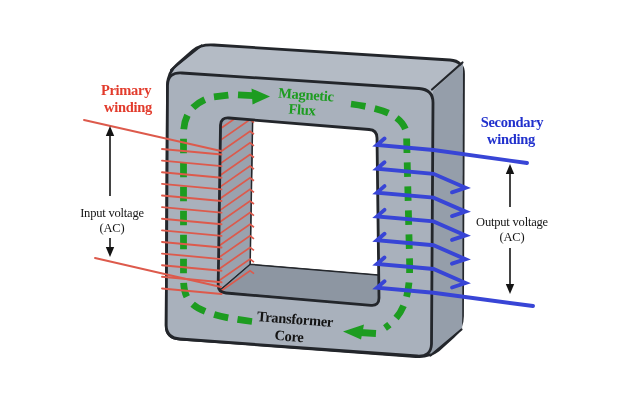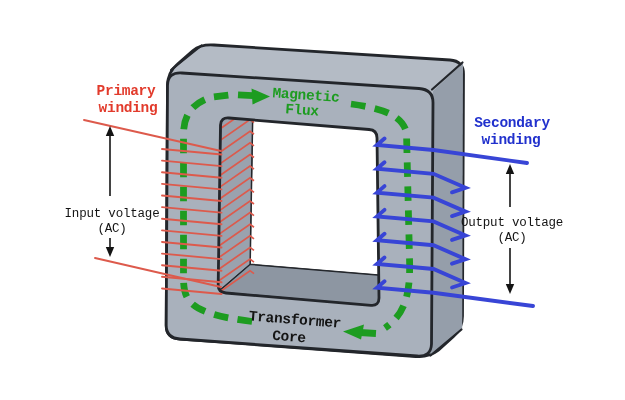--- a/index.html
+++ b/index.html
@@ -1,17 +1,17 @@
 <!DOCTYPE html>
 <html style="--background: #ffffff; --primary: #e23b2c; --primary-coil: #dd5a4c; --secondary: #2131cd; --secondary-coil: #3845d6; --flux: #1d9c20; --core-front: #a9b1bc; --core-top: #b4bbc5; --core-side: #959eaa; --core-inner-left: #9aa2ae; --core-inner-bottom: #8d96a2; --outline: #23262b; --text: #141414;"><head>
 <meta charset="utf-8">
 <style>
   html,body{margin:0;padding:0;background:#fff;}
   .stage{position:relative;width:571px;height:400px;background:var(--background,#fff);overflow:hidden;
-         font-family:Liberation Mono, monospace;}
+         font-family:Liberation Serif, serif;}
   svg{display:block;}
 
   .core-sil{fill:var(--core-top);stroke:var(--outline);stroke-width:2.8;stroke-linejoin:round;}
   .core-side{fill:var(--core-side);}
   .edge{stroke:var(--outline);stroke-width:2.2;stroke-linecap:round;fill:none;}
   .front{fill:var(--core-front);stroke:var(--outline);stroke-width:2.8;stroke-linejoin:round;}
   .back-opening{fill:#ffffff;stroke:var(--outline);stroke-width:1.8;stroke-linejoin:round;}
   .wall-left{fill:var(--core-inner-left);stroke:var(--outline);stroke-width:1.2;}
   .wall-bottom{fill:var(--core-inner-bottom);stroke:var(--outline);stroke-width:1.2;}
 

